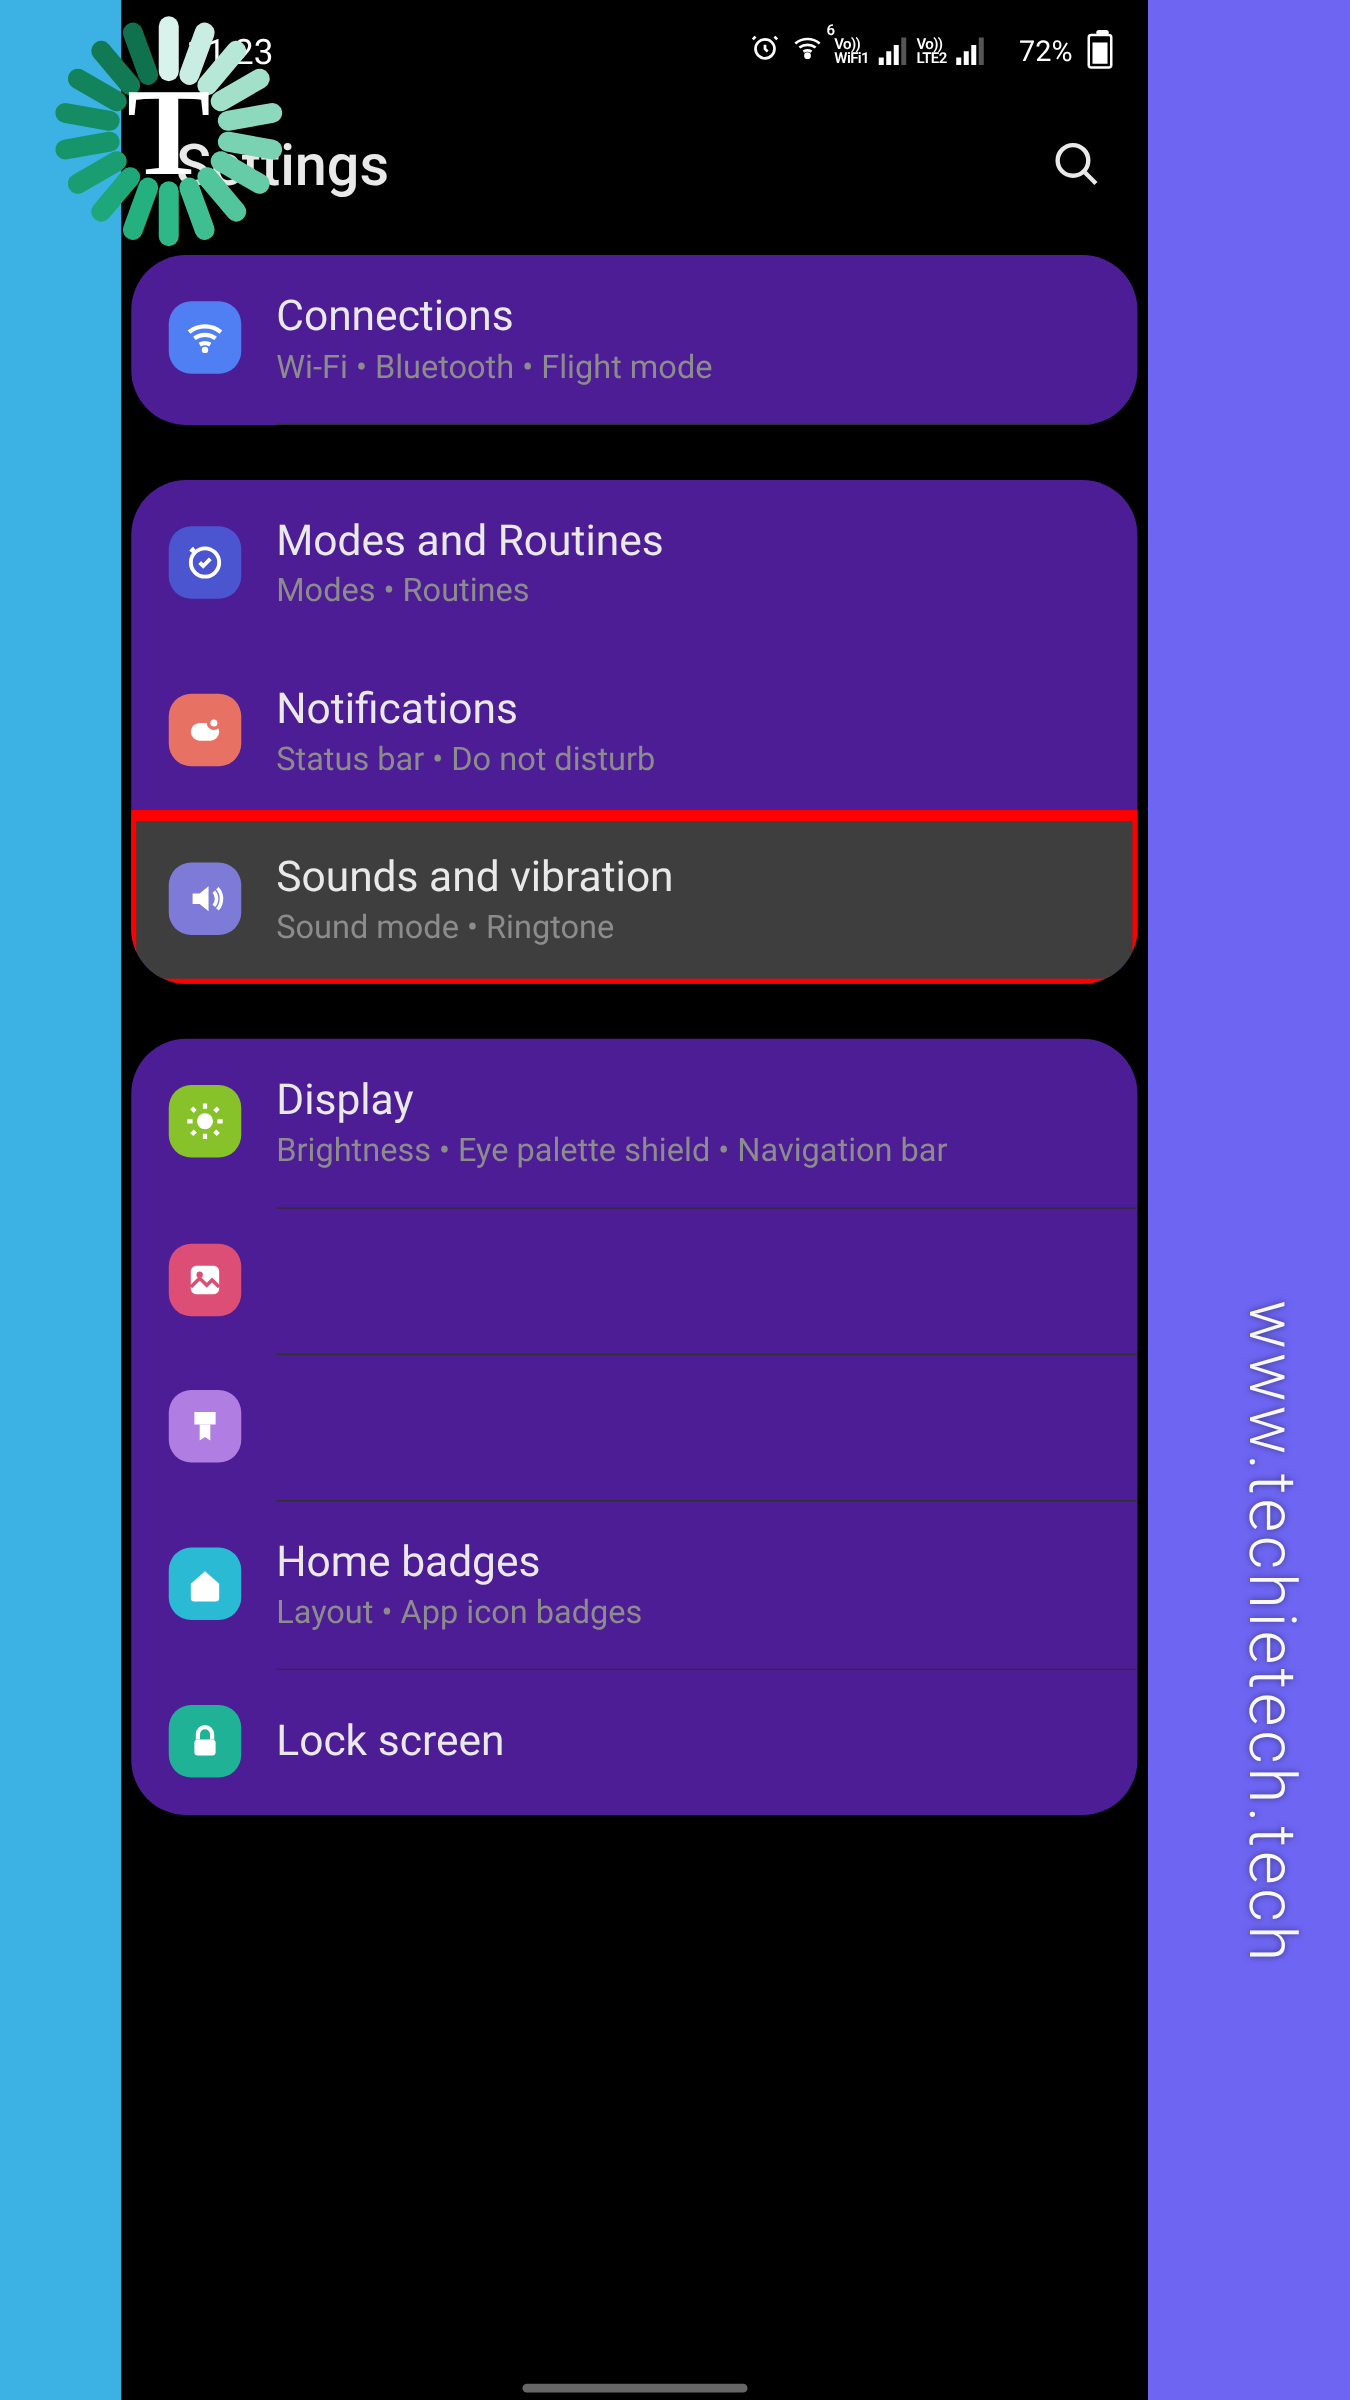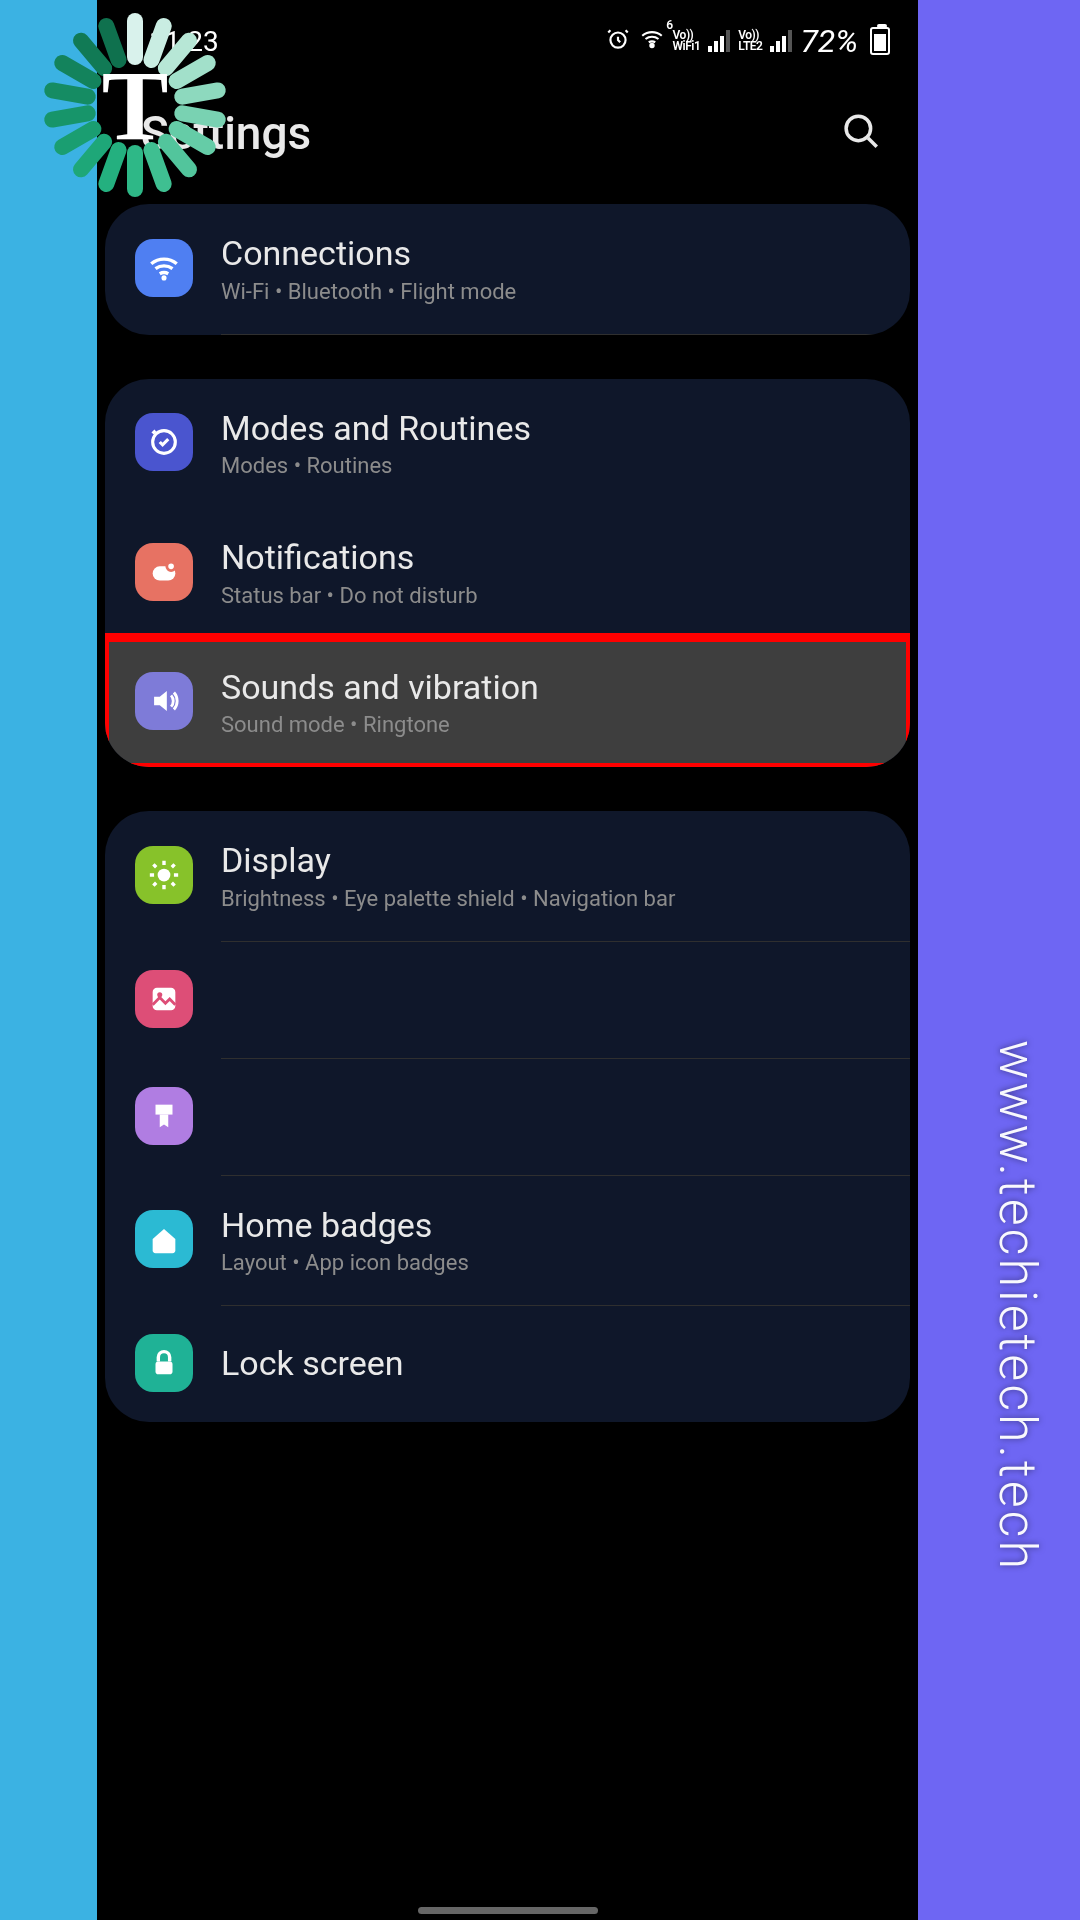--- a/index.html
+++ b/index.html
@@ -23,21 +23,21 @@
     display: flex;
     justify-content: space-between;
     align-items: center;
     padding: 16px 28px 0 52px;
     font-size: 28px;
     color: #fff;
     font-weight: 400;
     height: 66px;
   }
   .status-right { display: flex; align-items: center; gap: 8px; font-size: 22px; }
-  .status-right .pct { font-size: 32px; margin-left:0;font-style:italic;}
+  .status-right .pct { font-size: 23px; margin-left:20px;}
   .batt {
     width: 20px; height: 28px; border:2px solid #fff; border-radius:3px; position:relative; display:inline-block;
     margin-left:4px;
   }
   .batt::before { content:""; position:absolute; top:-5px; left:5px; width:10px; height:4px; background:#fff; border-radius:2px;}
   .batt::after { content:""; position:absolute; left:2px; right:2px; bottom:2px; height:70%; background:#fff;}
   .sig { display:inline-flex; align-items:flex-end; gap:2px; height:22px; }
   .sig span{ width:4px; background:#fff; }
   .sig span:nth-child(1){height:6px} .sig span:nth-child(2){height:11px}
   .sig span:nth-child(3){height:16px} .sig span:nth-child(4){height:22px; background:#555}
@@ -50,21 +50,21 @@
     padding: 40px 36px 44px 44px;
   }
   .header h1 {
     font-size: 46px;
     font-weight: 500;
     color: #e9e9e9;
   }
   
   .content { padding: 0 8px; display:flex; flex-direction:column; gap:44px; }
   .card {
-    background: #0f172a;
+    background: #4c1d95;
     border-radius: 44px;
     overflow: hidden;
   }
   .row {
     display: flex;
     align-items: center;
     gap: 28px;
     padding: 28px 36px 30px 30px;
     position: relative;
   }
@@ -82,21 +82,21 @@
     border-radius: 18px;
     flex-shrink: 0;
     display: flex;
     align-items: center;
     justify-content: center;
     color: #fff;
   }
   .icon svg { width: 34px; height: 34px; }
   .textcol { flex:1; min-width:0; }
   .title { font-size: 34px; color:#e9e9e9; font-weight:400; line-height:1.25;}
-  .sub { font-size: 22px; color:#8c8c8c; margin-top:4px; }
+  .sub { font-size: 26px; color:#8c8c8c; margin-top:4px; }
   .divider {
     height:1px; background:#2f2f2f; margin:0 0 0 116px;
   }
   
   .wm-vert {
     position:absolute;
     right: 32px;
     top: 1040px;
     font-size: 52px;
     color: rgba(255,255,255,0.96);

